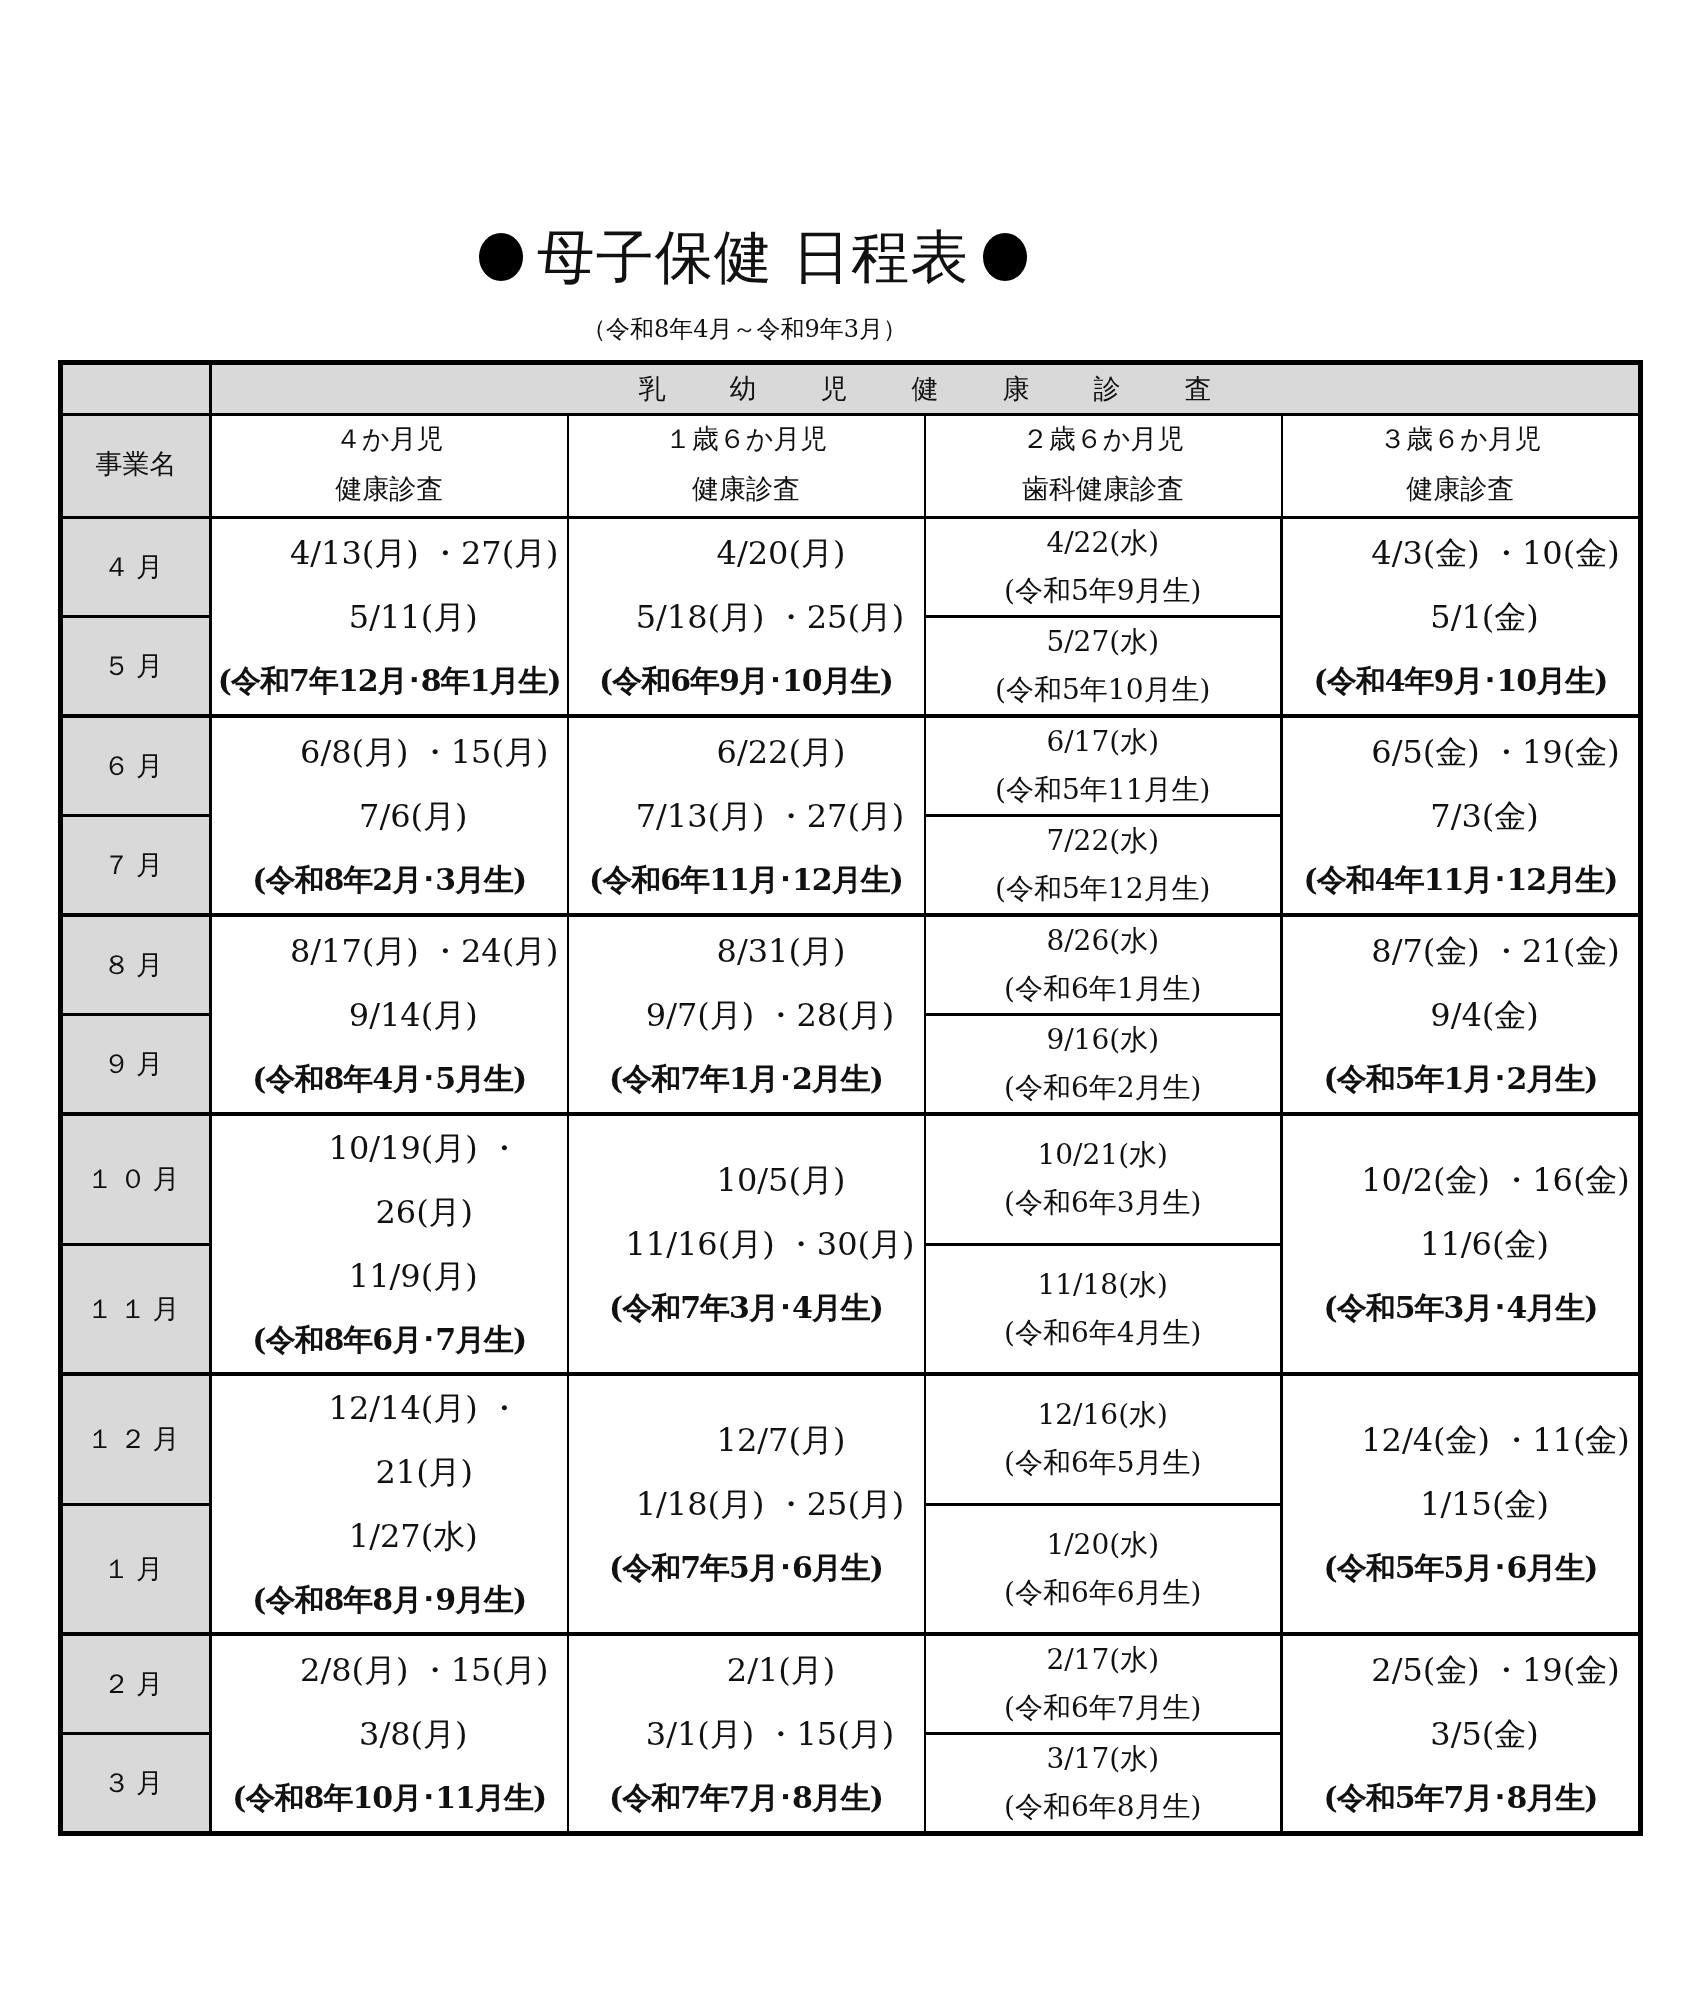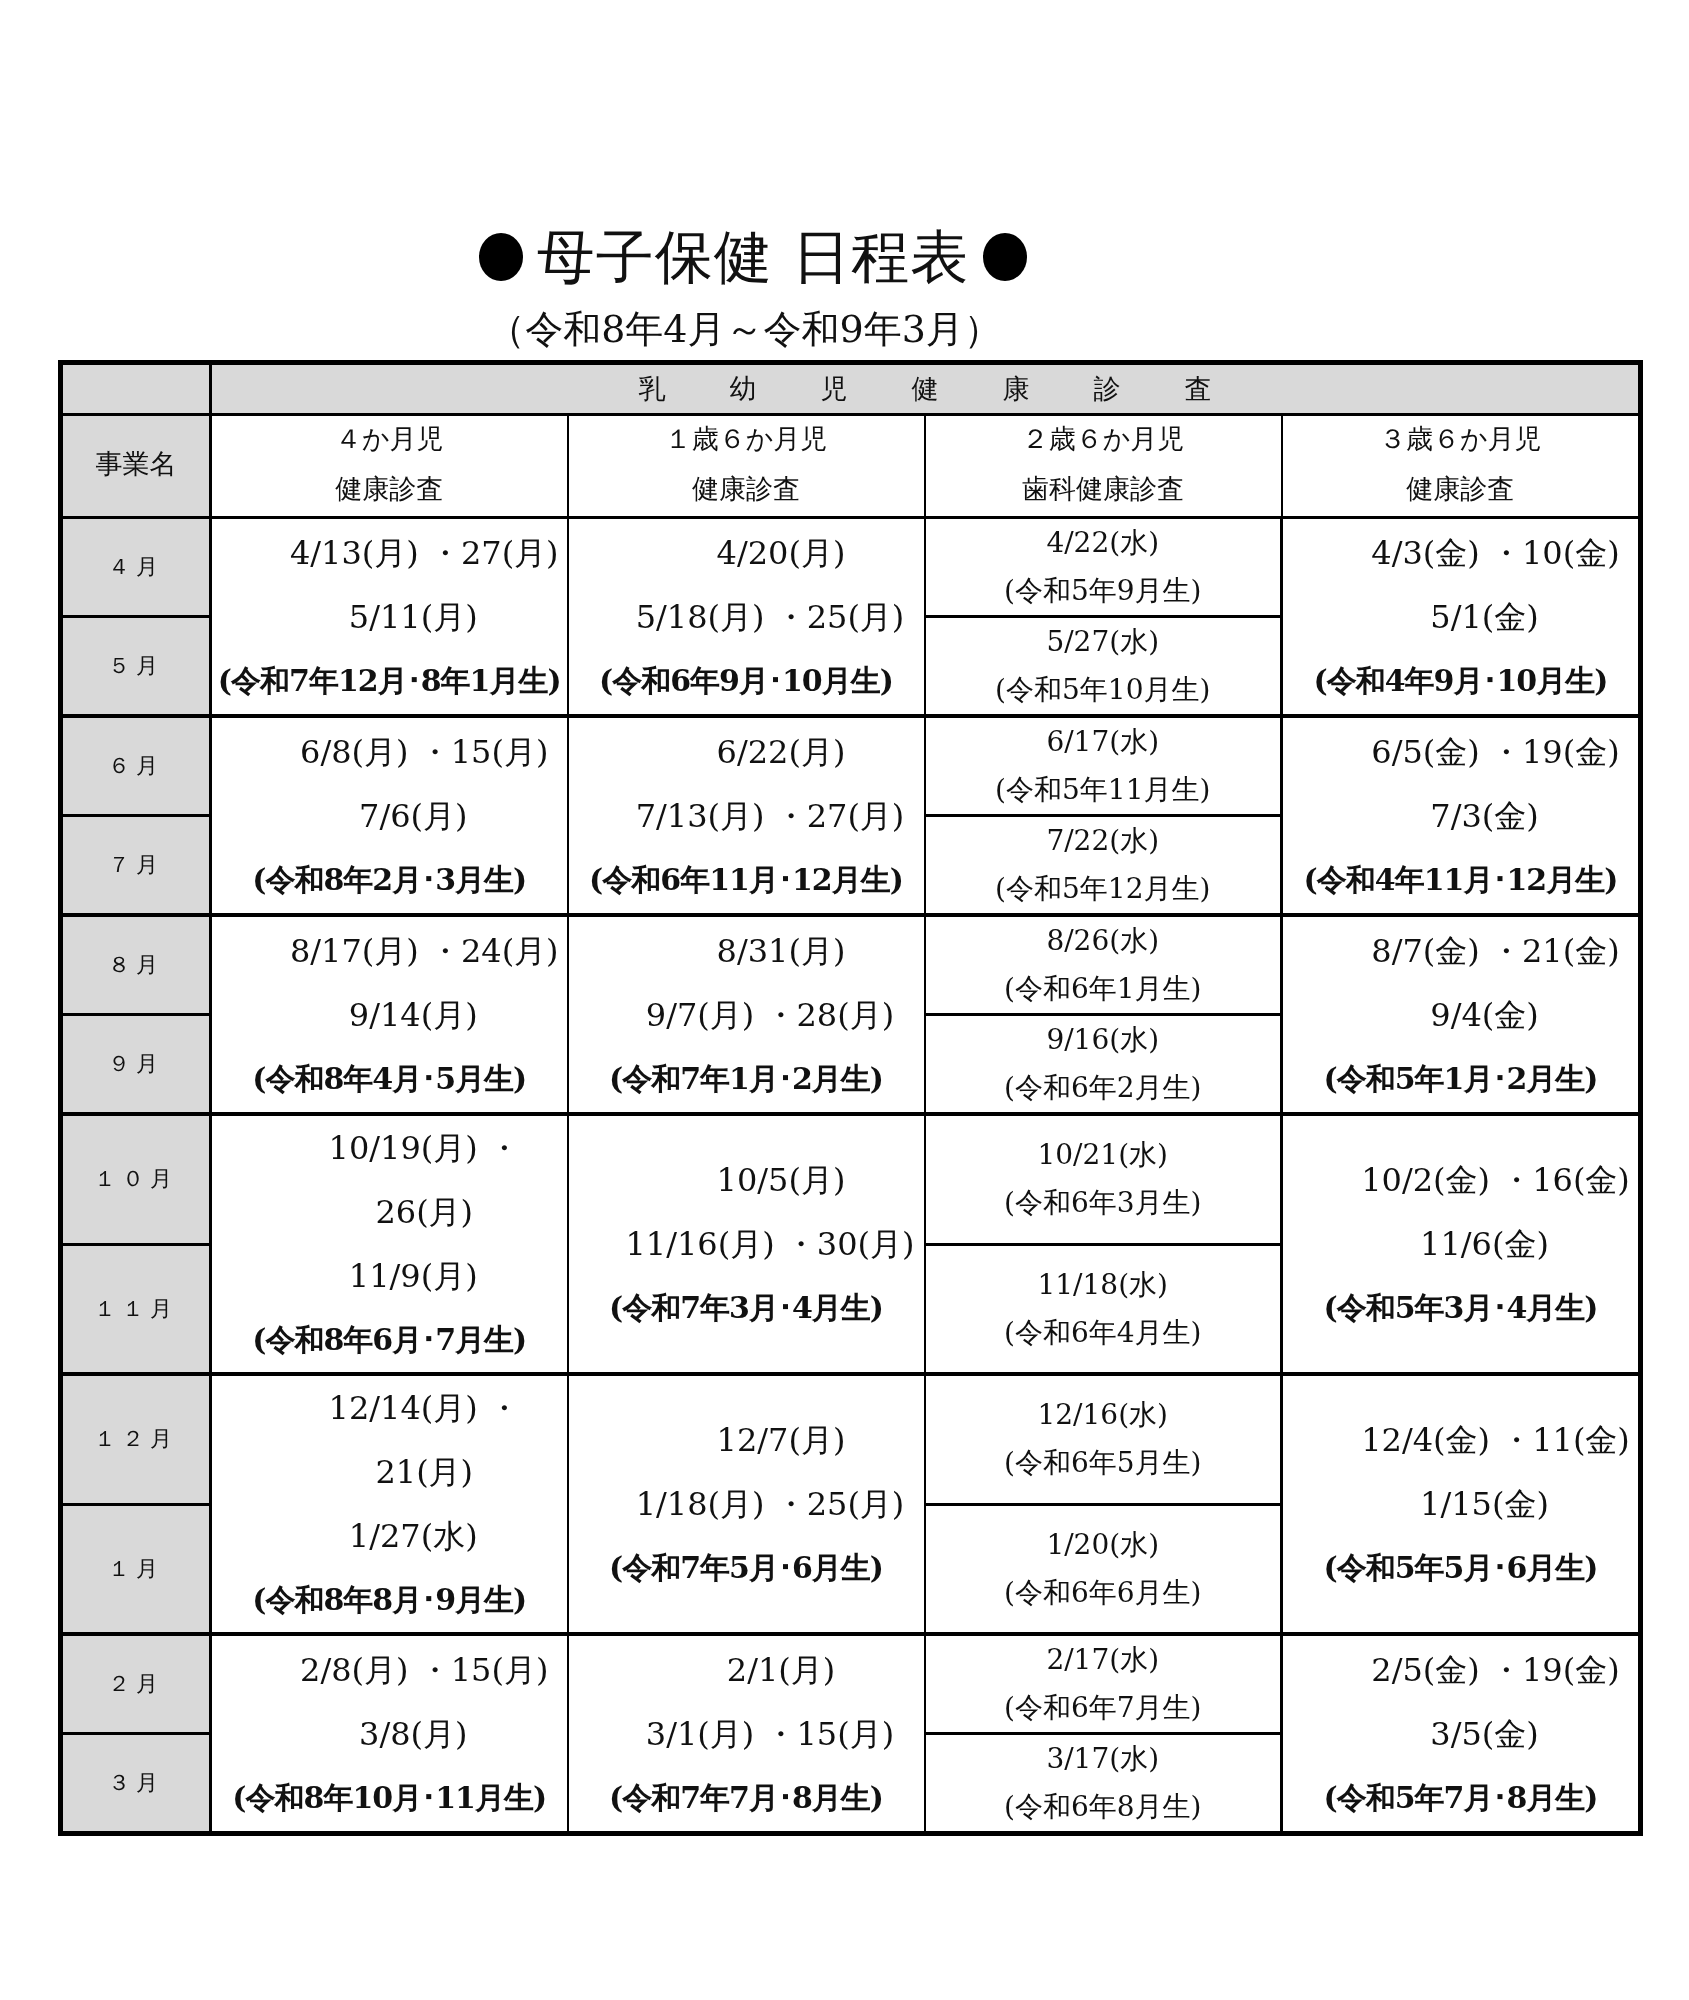--- a/index.html
+++ b/index.html
@@ -1,27 +1,27 @@
 <!DOCTYPE html>
 <html><head>
   <meta charset="utf-8">
   <style>
     html, body { margin: 0; padding: 0; background: #ffffff; }
     body { width: 1689px; height: 2000px; position: relative; font-family: "DejaVu Serif", "Liberation Serif", serif; color: #111; }
     .title { position: absolute; left: 0; width: 1506px; top: 222px; text-align: center; font-size: 58px; line-height: 70px; letter-spacing: 1px; }
     .title .dot { display: inline-block; width: 44px; height: 48px; border-radius: 50%; background: #000; vertical-align: -4px; margin: 0 14px; }
-    .subtitle { position: absolute; left: 0; width: 1489px; top: 304px; text-align: center; font-size: 38px; line-height: 50px; }
+    .subtitle { position: absolute; left: 0; width: 1489px; top: 304px; text-align: center; font-size: 24px; line-height: 50px; }
     table.sched { position: absolute; left: 58px; top: 360px; width: 1580px; border-collapse: collapse; table-layout: fixed; border: 5px solid #000; }
     table.sched td, table.sched th { padding: 0; text-align: center; vertical-align: middle; font-weight: normal; margin-left: 42px; }
     .gray { background: #d9d9d9; }
     .band { height: 48px; font-size: 27px; letter-spacing: 0; border-bottom: 3px solid #000; }
     .band span { display: inline-block; margin: 0 32px; }
     .hdr { height: 100px; border-bottom: 3px solid #000; border-left: 2px solid #000; font-family: Liberation Mono, monospace; font-weight: bold; font-size: 27px; line-height: 50px; }
     .hdr-label { border-right: 3px solid #000; font-size: 27px; font-family: Liberation Mono, monospace; }
-    .mon { height: 96px; font-size: 22px; border-right: 3px solid #000; letter-spacing: 6px; }
+    .mon { height: 96px; font-size: 27px; border-right: 3px solid #000; letter-spacing: 6px; }
     .mon.first { border-bottom: 3px solid #000; }
     .mon.second { border-bottom: 4px solid #000; }
     .cell { border-left: 2px solid #000; border-bottom: 4px solid #000; font-size: 32px; line-height: 64px; text-align: left; }
     .cell .l1 { padding-left: 70px; }
     .cell .l2 { padding-left: 48px; }
     .cell .l3 { font-weight: bold; text-align: center; font-size: 30px; letter-spacing: -1px; }
     .dental { border-left: 2px solid #000; border-right: 2px solid #000; font-size: 28px; line-height: 48px; text-align: center; }
     .dental.first { border-bottom: 3px solid #000; }
     .dental.second { border-bottom: 4px solid #000; }
     .c4 { border-left: 3px solid #000; }

